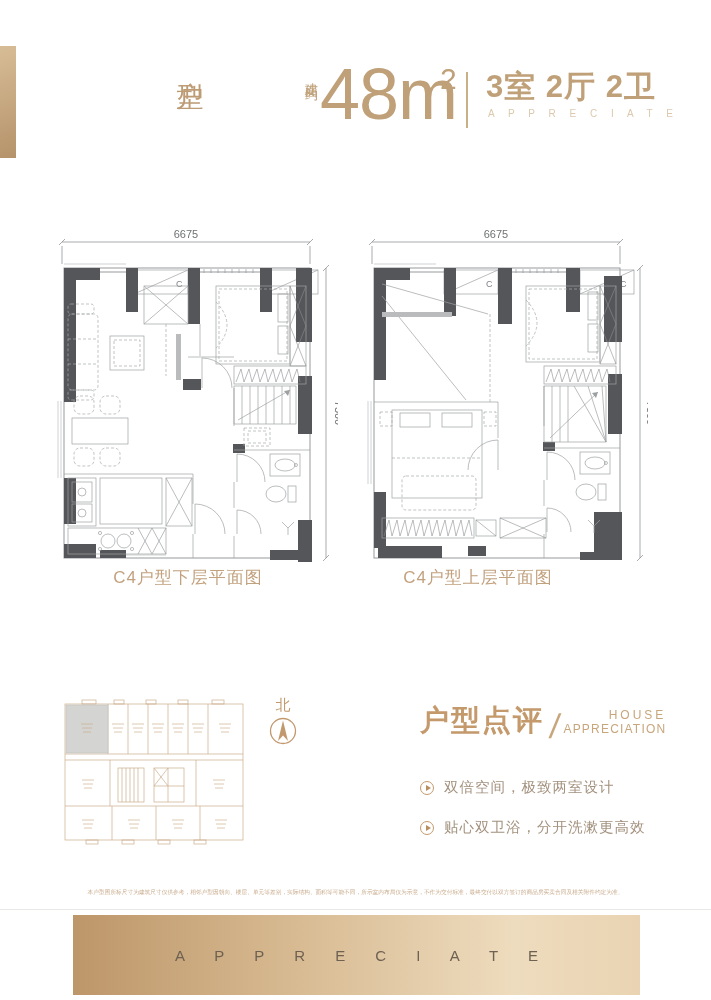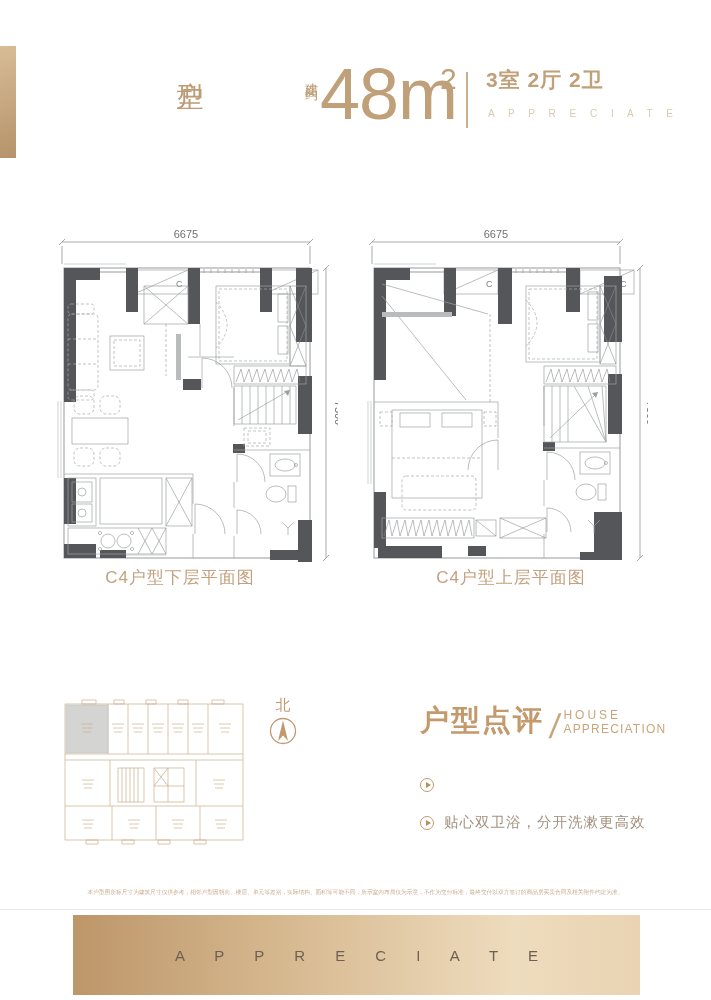--- a/index.html
+++ b/index.html
@@ -14,32 +14,32 @@
       background:linear-gradient(125deg,#d4bb95 10%,#b08e66 85%);
       -webkit-background-clip:text;background-clip:text;color:transparent;}
   .unit-suffix{position:absolute;left:180px;top:60px;width:30px;font-size:27px;color:#bd9c75;
       line-height:1.55;letter-spacing:2px;writing-mode:vertical-rl;text-orientation:upright;}
   .area-label{position:absolute;left:303px;top:72px;width:15px;font-size:13px;color:#bfa078;
       writing-mode:vertical-rl;text-orientation:upright;line-height:1;letter-spacing:3px;}
   .area-value{position:absolute;left:320px;top:58px;font-size:72px;font-weight:500;color:#bfa078;
       line-height:1;letter-spacing:-1px;}
   .area-exp{position:absolute;left:440px;top:62px;font-size:30px;color:#bfa078;font-weight:500;}
   .hdr-divider{position:absolute;left:466px;top:72px;width:2px;height:56px;background:#cab08a;}
-  .layout-spec{position:absolute;left:486px;top:66px;font-size:21px;font-weight:600;color:#bfa078;
+  .layout-spec{position:absolute;left:486px;top:66px;font-size:31px;font-weight:600;color:#bfa078;
       letter-spacing:1px;white-space:nowrap;}
   .layout-sub{position:absolute;left:488px;top:108px;font-size:10px;color:#dcc9ad;letter-spacing:5.5px;}
 
   
   .plan-svg{position:absolute;top:226px;}
   .plan-svg.lower{left:38px;}
   .plan-svg.upper{left:348px;}
   .plan-caption{position:absolute;top:566px;width:300px;text-align:center;font-size:17px;
       color:#c2a17e;letter-spacing:1px;}
-  .plan-caption.lower{left:30px;}
-  .plan-caption.upper{left:361px;}
+  .plan-caption.lower{left:38px;}
+  .plan-caption.upper{left:328px;}
 
   svg text{font-family:"Liberation Sans",sans-serif;}
   .w{fill:#55565a;stroke:none;}
   .ln{stroke:#97999b;stroke-width:1;fill:none;}
   .lt{stroke:#c3c5c7;stroke-width:0.8;fill:none;}
   .fn{stroke:#9da0a2;stroke-width:0.7;fill:none;}
   .fnd{stroke:#a7a9ab;stroke-width:0.7;fill:none;stroke-dasharray:3 2;}
   .ht{stroke:#8d8f92;stroke-width:0.6;fill:none;}
   .dim{stroke:#85878a;stroke-width:0.7;fill:none;}
   .dimtx{fill:#6f7173;font-size:11px;}
@@ -51,21 +51,21 @@
   .kp{stroke:#cbad8b;stroke-width:0.7;fill:none;}
   .kp2{stroke:#cbad8b;stroke-width:0.8;fill:none;opacity:.85;}
   .compass{position:absolute;left:266px;top:696px;width:34px;text-align:center;}
   .compass-label{font-size:15px;color:#c2996f;letter-spacing:0;}
 
   
   .review{position:absolute;left:420px;top:705px;width:250px;}
   .review-head{display:flex;align-items:flex-start;}
   .review-title{font-size:29px;color:#c49a6c;font-weight:600;letter-spacing:2px;line-height:1.1;}
   .review-slash{font-size:34px;color:#c8a67c;font-weight:300;margin:2px 4px 0 6px;transform:skewX(-8deg);}
-  .review-sub{margin-top:3px;color:#c8a67c;}
+  .review-sub{margin-top:3px;color:#c8a67c;text-align:right;}
   .review-sub .l1{font-size:12px;letter-spacing:3px;}
   .review-sub .l2{font-size:12px;letter-spacing:1.2px;}
   .bullets{margin-top:32px;}
   .bullet-row{display:flex;align-items:center;margin-bottom:21px;}
   .bullet-icon{flex:0 0 auto;width:12px;height:12px;border:1px solid #c49a6c;border-radius:50%;
       display:flex;align-items:center;justify-content:center;margin-right:10px;}
   .bullet-icon .tri{width:0;height:0;border-left:5px solid #b98e5f;
       border-top:3.5px solid transparent;border-bottom:3.5px solid transparent;margin-left:2px;}
   .bullet-text{font-size:14.5px;color:#a3917e;letter-spacing:1px;}
 
@@ -470,20 +470,21 @@
       <div class="review-sub">
         <div class="l1">HOUSE</div>
         <div class="l2">APPRECIATION</div>
       </div>
     </div>
     <div class="bullets">
       <div class="bullet-row">
         <span class="bullet-icon">
             <span class="tri"></span>
           </span>
+        <span class="bullet-text">双倍空间，极致两室设计</span>
       </div>
       <div class="bullet-row">
         <span class="bullet-icon">
             <span class="tri"></span>
           </span>
         <span class="bullet-text">贴心双卫浴，分开洗漱更高效</span>
       </div>
     </div>
   </div>
 

